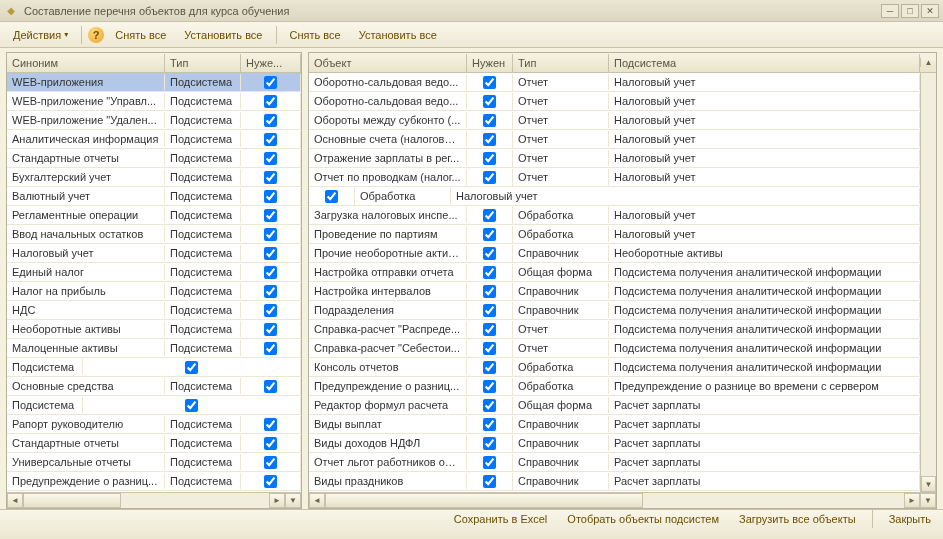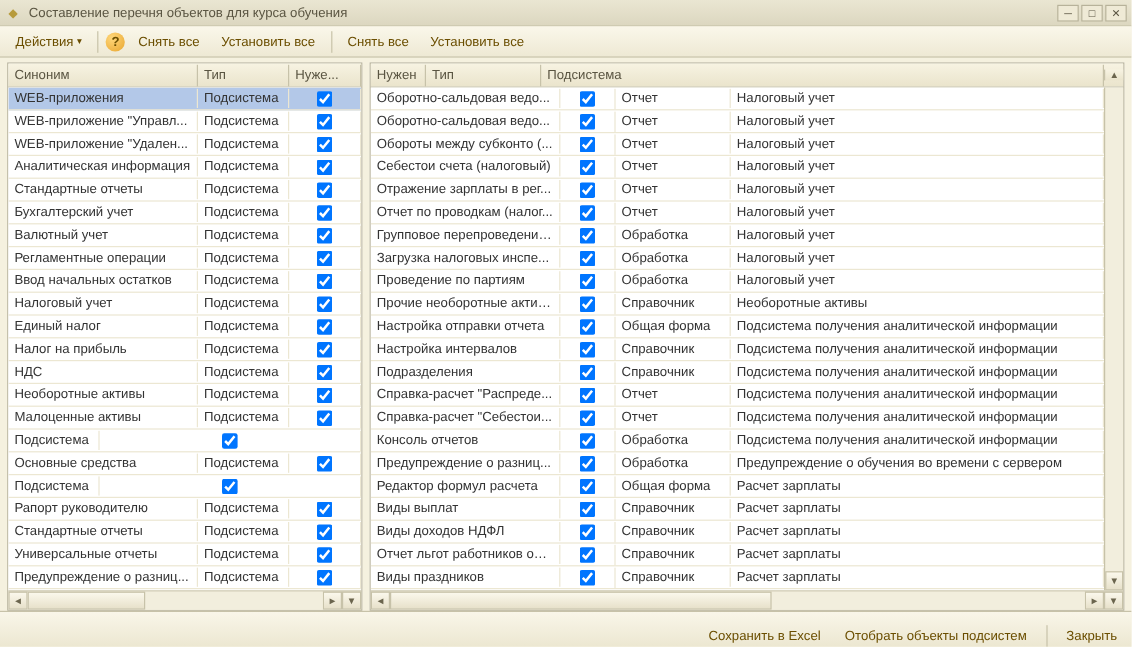--- a/index.html
+++ b/index.html
@@ -106,21 +106,21 @@
 }
 .hscroll .arr { width:16px; border:1px solid #c7c2a9; background:linear-gradient(#fbf8ec,#e7e1ca); display:flex;align-items:center;justify-content:center; font-size:8px; color:#6b654e;}
 .hscroll .track{ flex:1; background:#f2eedd; position:relative;}
 .hscroll .thumb{ position:absolute; height:100%; background:linear-gradient(#fbf8ec,#e7e1ca); border:1px solid #c7c2a9;}
 .vscroll-head-mark { width:16px; background:linear-gradient(#f7f3e2,#eae4cc); border-left:1px solid #c7c2a9; display:flex;align-items:center;justify-content:center;font-size:8px;color:#6b654e;}
 .footer {
   height: 30px;
   background: linear-gradient(#f9f6e9, #ece7d1);
   border-top: 1px solid #c7c2a9;
   display:flex;
-  align-items:flex-end;
+  align-items:flex-start;
   justify-content:flex-end;
   padding: 0 8px;
   gap: 12px;
 }
 .footer .fbtn { color:#6b4e00; cursor:pointer; padding:3px 4px;}
 .footer .fbtn.bold { font-weight:normal; }
 .footer .fsep { width:1px; height:18px; background:#c7c2a9;}
 
 .l-c1 { width:158px;} .l-c2{width:76px;} .l-c3{width:40px; justify-content:center;}
 
@@ -335,20 +335,21 @@
       <div class="track">
           <div class="thumb" style="left:0;width:40%"></div>
         </div>
       <div class="arr">►</div>
       <div class="arr">▼</div>
     </div>
   </div>
 
   <div class="pane pane-right">
     <div class="grid-head">
+      <div class="col r-c1">Объект</div>
       <div class="col r-c2">Нужен</div>
       <div class="col r-c3">Тип</div>
       <div class="col r-c4">Подсистема</div>
       <div class="vscroll-head-mark">▲</div>
     </div>
     <div class="grid-wrapper">
       <div class="grid-body" id="right-body">
           <div class="row">
             <div class="cell r-c1">Оборотно-сальдовая ведо...</div>
             <div class="cell r-c2 cb">
@@ -367,21 +368,21 @@
           </div>
           <div class="row">
             <div class="cell r-c1">Обороты между субконто (...</div>
             <div class="cell r-c2 cb">
               <input type="checkbox" checked="" style="">
             </div>
             <div class="cell r-c3">Отчет</div>
             <div class="cell r-c4">Налоговый учет</div>
           </div>
           <div class="row">
-            <div class="cell r-c1">Себестои счета (налоговый)</div>
+            <div class="cell r-c1">Основные счета (налоговый)</div>
             <div class="cell r-c2 cb">
               <input type="checkbox" checked="" style="">
             </div>
             <div class="cell r-c3">Отчет</div>
             <div class="cell r-c4">Налоговый учет</div>
           </div>
           <div class="row">
             <div class="cell r-c1">Отражение зарплаты в рег...</div>
             <div class="cell r-c2 cb">
               <input type="checkbox" checked="" style="">
@@ -391,21 +392,20 @@
           </div>
           <div class="row">
             <div class="cell r-c1">Отчет по проводкам (налог...</div>
             <div class="cell r-c2 cb">
               <input type="checkbox" checked="" style="">
             </div>
             <div class="cell r-c3">Отчет</div>
             <div class="cell r-c4">Налоговый учет</div>
           </div>
           <div class="row">
-            <div class="cell r-c1">Групповое перепроведение...</div>
             <div class="cell r-c2 cb">
               <input type="checkbox" checked="" style="">
             </div>
             <div class="cell r-c3">Обработка</div>
             <div class="cell r-c4">Налоговый учет</div>
           </div>
           <div class="row">
             <div class="cell r-c1">Загрузка налоговых инспе...</div>
             <div class="cell r-c2 cb">
               <input type="checkbox" checked="" style="">
@@ -476,21 +476,21 @@
             </div>
             <div class="cell r-c3">Обработка</div>
             <div class="cell r-c4">Подсистема получения аналитической информации</div>
           </div>
           <div class="row">
             <div class="cell r-c1">Предупреждение о разниц...</div>
             <div class="cell r-c2 cb">
               <input type="checkbox" checked="" style="">
             </div>
             <div class="cell r-c3">Обработка</div>
-            <div class="cell r-c4">Предупреждение о обучения во времени с сервером</div>
+            <div class="cell r-c4">Предупреждение о разнице во времени с сервером</div>
           </div>
           <div class="row">
             <div class="cell r-c1">Редактор формул расчета</div>
             <div class="cell r-c2 cb">
               <input type="checkbox" checked="" style="">
             </div>
             <div class="cell r-c3">Общая форма</div>
             <div class="cell r-c4">Расчет зарплаты</div>
           </div>
           <div class="row">
@@ -539,15 +539,16 @@
       <div class="arr">►</div>
       <div class="arr">▼</div>
     </div>
   </div>
 
 </div>
 
 <div class="footer">
   <span class="fbtn">Сохранить в Excel</span>
   <span class="fbtn bold">Отобрать объекты подсистем</span>
+  <span class="fbtn">Загрузить все объекты</span>
   <div class="fsep"></div>
   <span class="fbtn">Закрыть</span>
 </div>
 
 </body></html>

